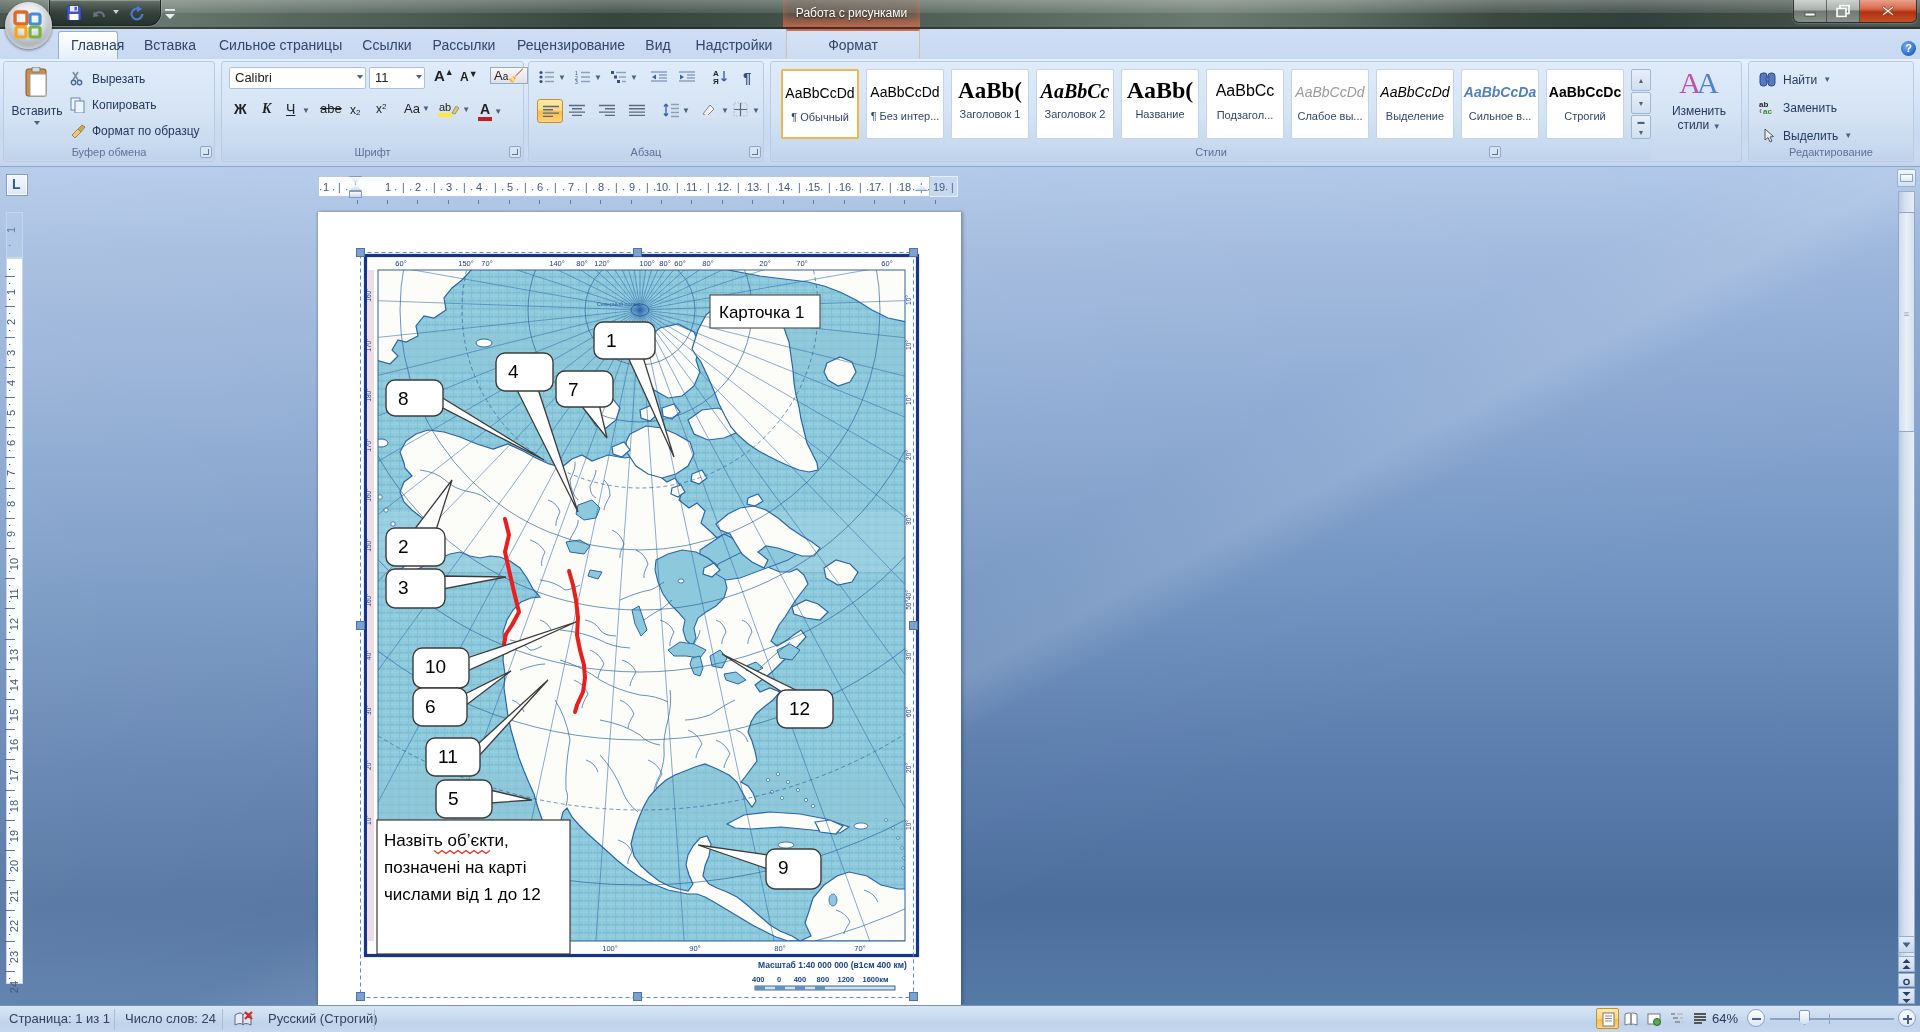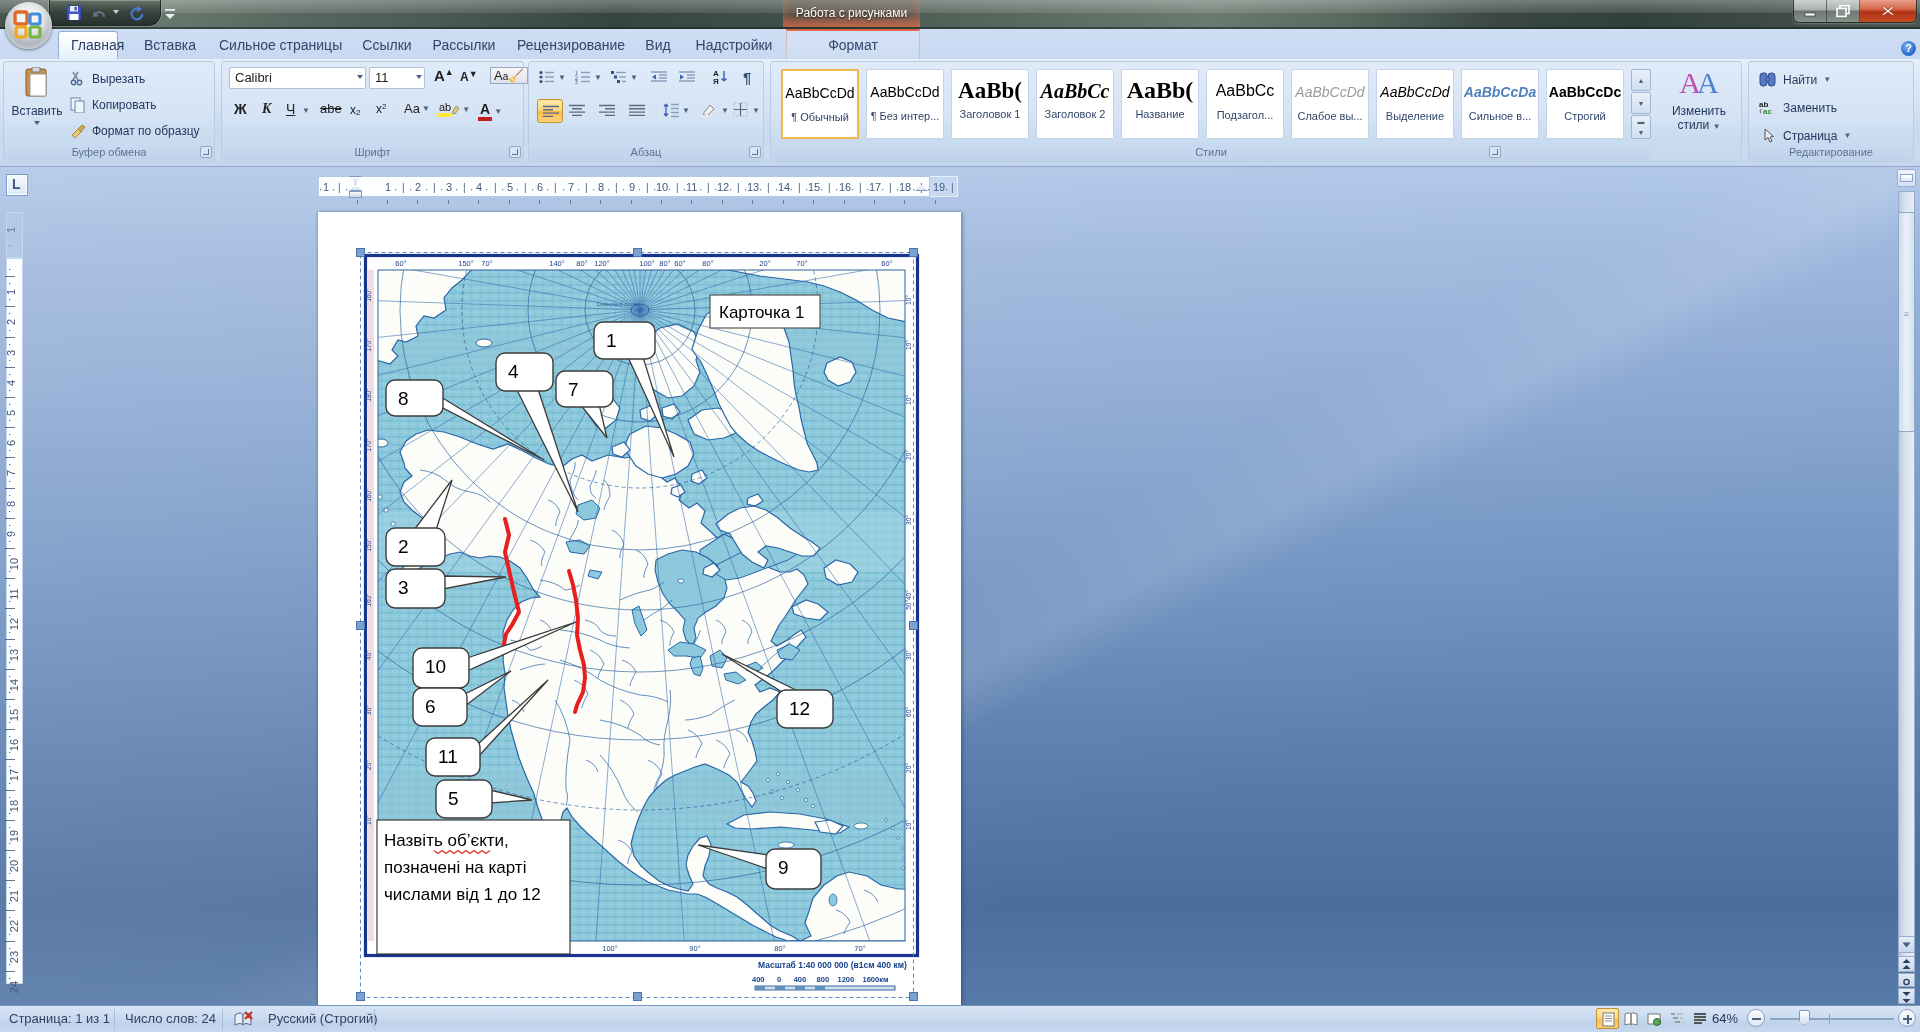--- a/index.html
+++ b/index.html
@@ -395,21 +395,21 @@
             <text x="0" y="7" font-size="8" fill="#222" font-weight="bold">ab</text>
             <text x="4" y="14" font-size="8" fill="#3a8a3a" font-weight="bold">ac</text>
             <path d="M2 9 Q0 11 2 13" stroke="#666" fill="none"></path>
           </svg>
           <span style="margin-left:7px;">Заменить</span>
         </div>
       <div class="sbtn" style="left:10px;top:66px;">
           <svg width="17" height="15" viewBox="0 0 17 15">
             <path d="M6 1 L6 12 L9 9.5 L11 14 L13 13 L11 9 L14.5 8.5 Z" fill="#e8edf4" stroke="#555" stroke-width="1"></path>
           </svg>
-          <span style="margin-left:7px;">Страница</span>
+          <span style="margin-left:7px;">Выделить</span>
           <span style="font-size:8px;color:#4a627f;margin-left:6px;">▼</span>
         </div>
       </div>
   </div>
 
   <div class="abs" id="workspace">
     <div class="abs" id="swoosh"></div>
     <div class="abs" id="Lbox"></div>
     <div class="abs" id="hruler">
         <div class="rnum" style="left:4px;">1</div>

